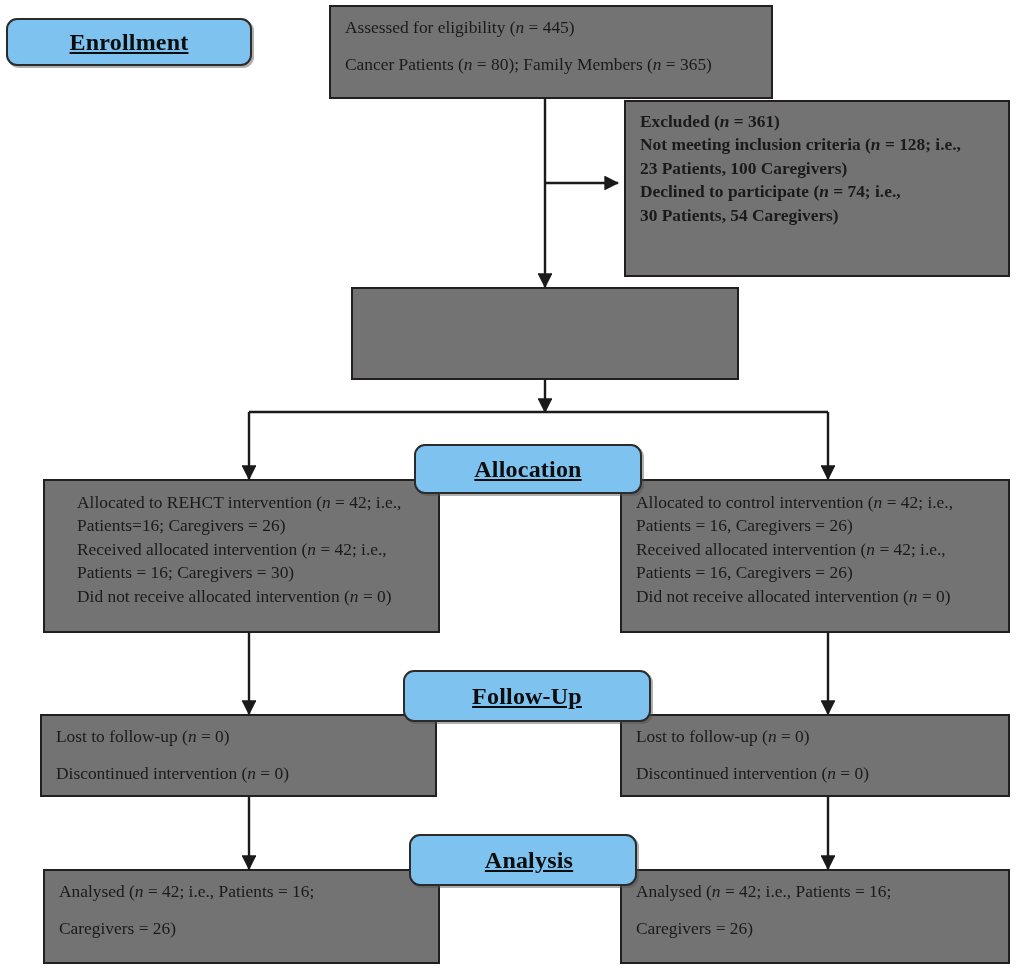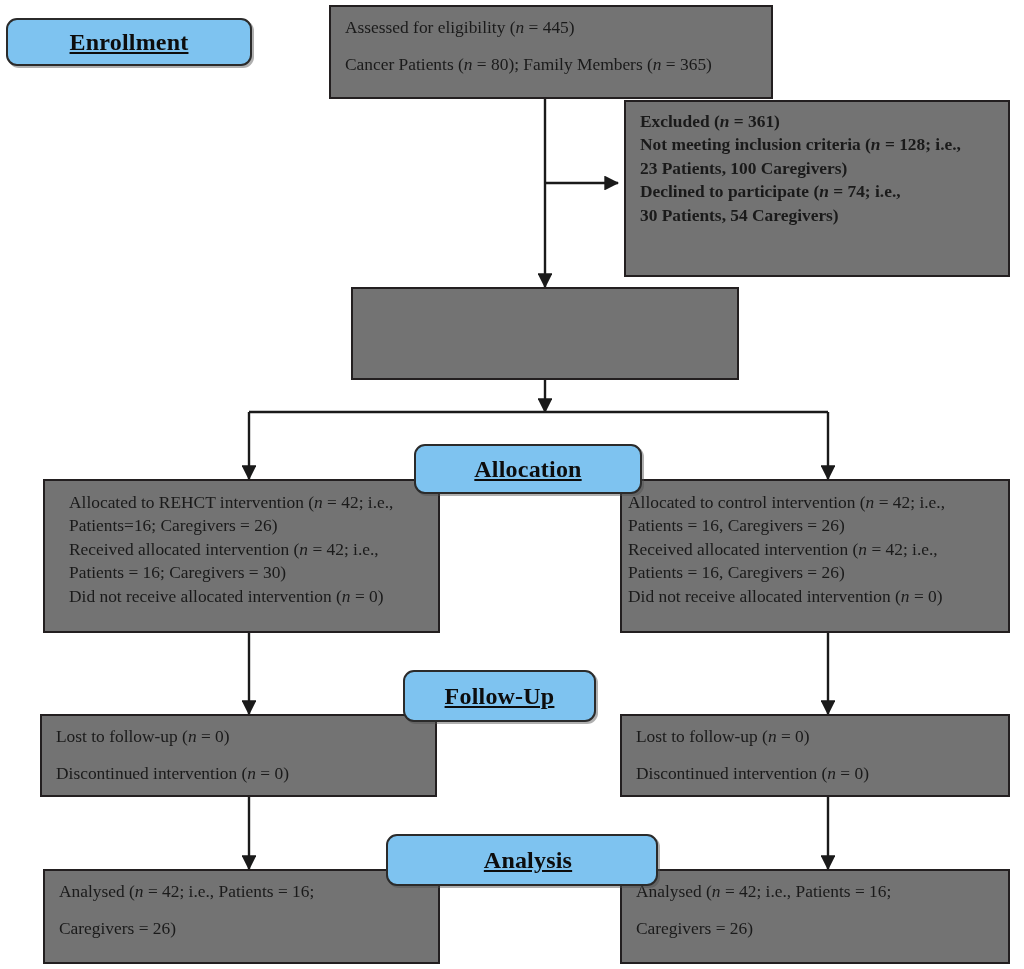--- a/index.html
+++ b/index.html
@@ -137,58 +137,58 @@
   <div class="node-box spaced" style="left:351px; top:287px; width:388px; height:93px;">
     <div class="node-inner">
     </div>
   </div>
 
   <div class="stage-label" style="left:414px; top:434px; width:228px; height:50px;margin-top:10px;">
     <span>Allocation</span>
   </div>
 
   <div class="node-box tight" style="left:43px; top:479px; width:397px; height:154px;">
-    <div class="node-inner" style="padding:10px 24px;">
+    <div class="node-inner" style="padding:10px 32px;">
       <div class="node-line">Allocated to REHCT intervention (<em class="nvar">n</em> = 42; i.e.,</div>
       <div class="node-line">Patients=16; Caregivers = 26)</div>
       <div class="node-line">Received allocated intervention (<em class="nvar">n</em> = 42; i.e.,</div>
       <div class="node-line">Patients = 16; Caregivers = 30)</div>
       <div class="node-line">Did not receive allocated intervention (<em class="nvar">n</em> = 0)</div>
     </div>
   </div>
 
   <div class="node-box tight" style="left:620px; top:479px; width:390px; height:154px;">
-    <div class="node-inner" style="padding:10px 6px;">
+    <div class="node-inner" style="padding:10px 14px;">
       <div class="node-line">Allocated to control intervention (<em class="nvar">n</em> = 42; i.e.,</div>
       <div class="node-line">Patients = 16, Caregivers = 26)</div>
       <div class="node-line">Received allocated intervention (<em class="nvar">n</em> = 42; i.e.,</div>
       <div class="node-line">Patients = 16, Caregivers = 26)</div>
       <div class="node-line">Did not receive allocated intervention (<em class="nvar">n</em> = 0)</div>
     </div>
   </div>
 
-  <div class="stage-label" style="left:403px; top:670px; width:193px; height:52px;justify-content:center;">
+  <div class="stage-label" style="left:403px; top:670px; width:248px; height:52px;justify-content:center;">
     <span>Follow-Up</span>
   </div>
 
   <div class="node-box spaced" style="left:40px; top:714px; width:397px; height:83px;">
     <div class="node-inner">
       <div class="node-line">Lost to follow-up (<em class="nvar">n</em> = 0)</div>
       <div class="node-line">Discontinued intervention (<em class="nvar">n</em> = 0)</div>
     </div>
   </div>
 
   <div class="node-box spaced" style="left:620px; top:714px; width:390px; height:83px;">
     <div class="node-inner">
       <div class="node-line">Lost to follow-up (<em class="nvar">n</em> = 0)</div>
       <div class="node-line">Discontinued intervention (<em class="nvar">n</em> = 0)</div>
     </div>
   </div>
 
-  <div class="stage-label" style="left:386px; top:834px; width:272px; height:52px;padding-left:12px;">
+  <div class="stage-label" style="left:409px; top:834px; width:228px; height:52px;padding-left:12px;">
     <span>Analysis</span>
   </div>
 
   <div class="node-box spaced" style="left:43px; top:869px; width:397px; height:95px;">
     <div class="node-inner">
       <div class="node-line">Analysed (<em class="nvar">n</em> = 42; i.e., Patients = 16;</div>
       <div class="node-line">Caregivers = 26)</div>
     </div>
   </div>
 

